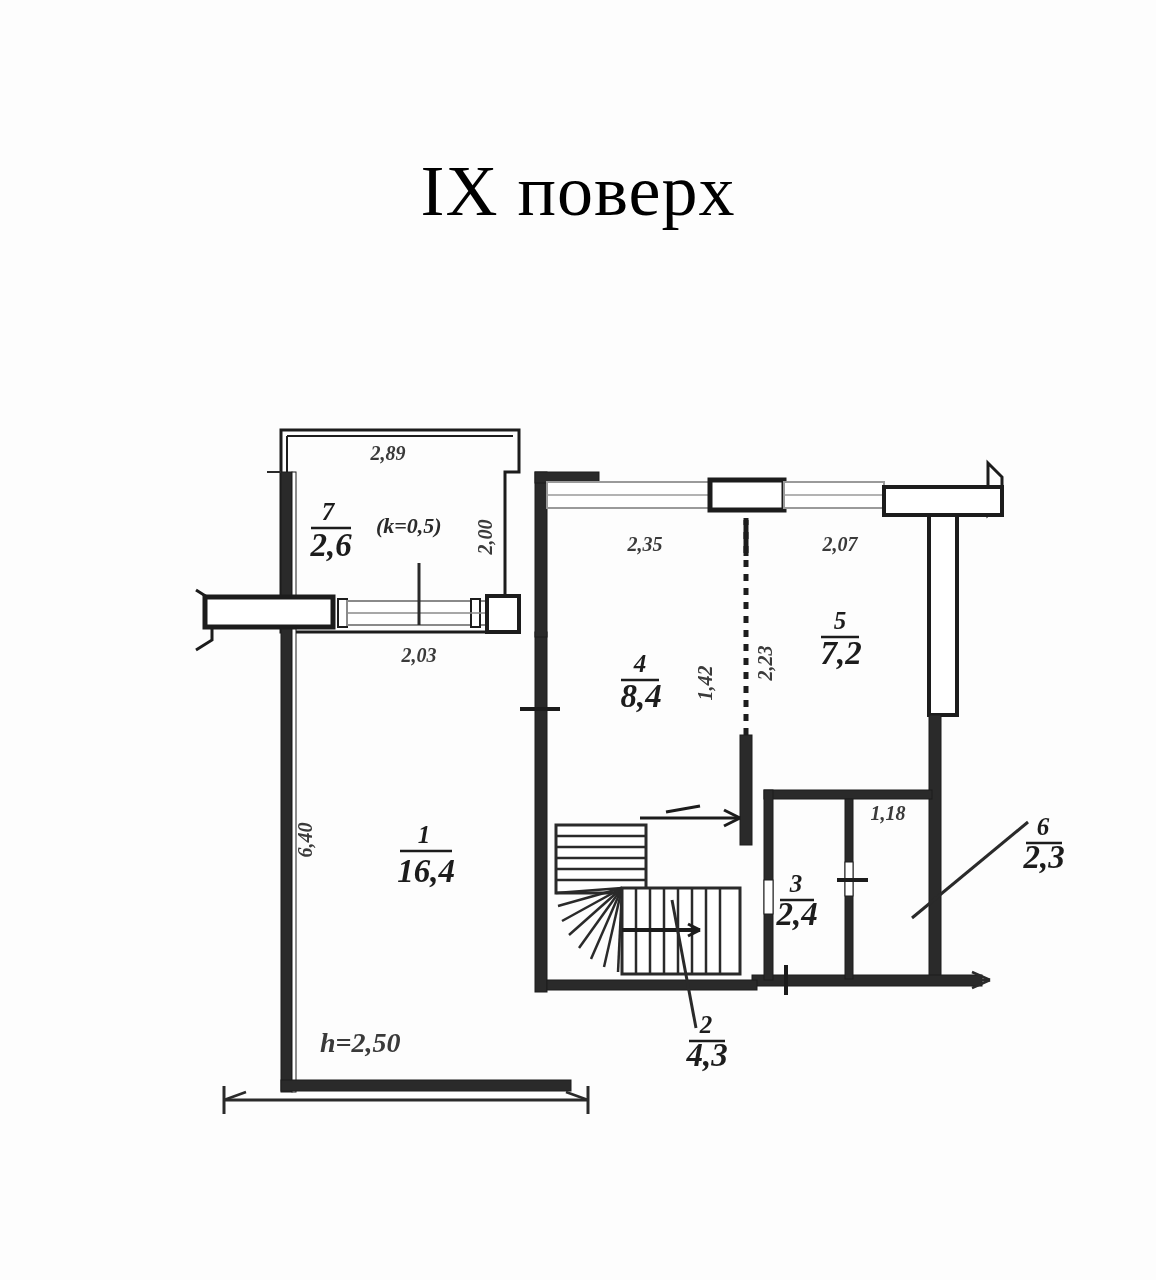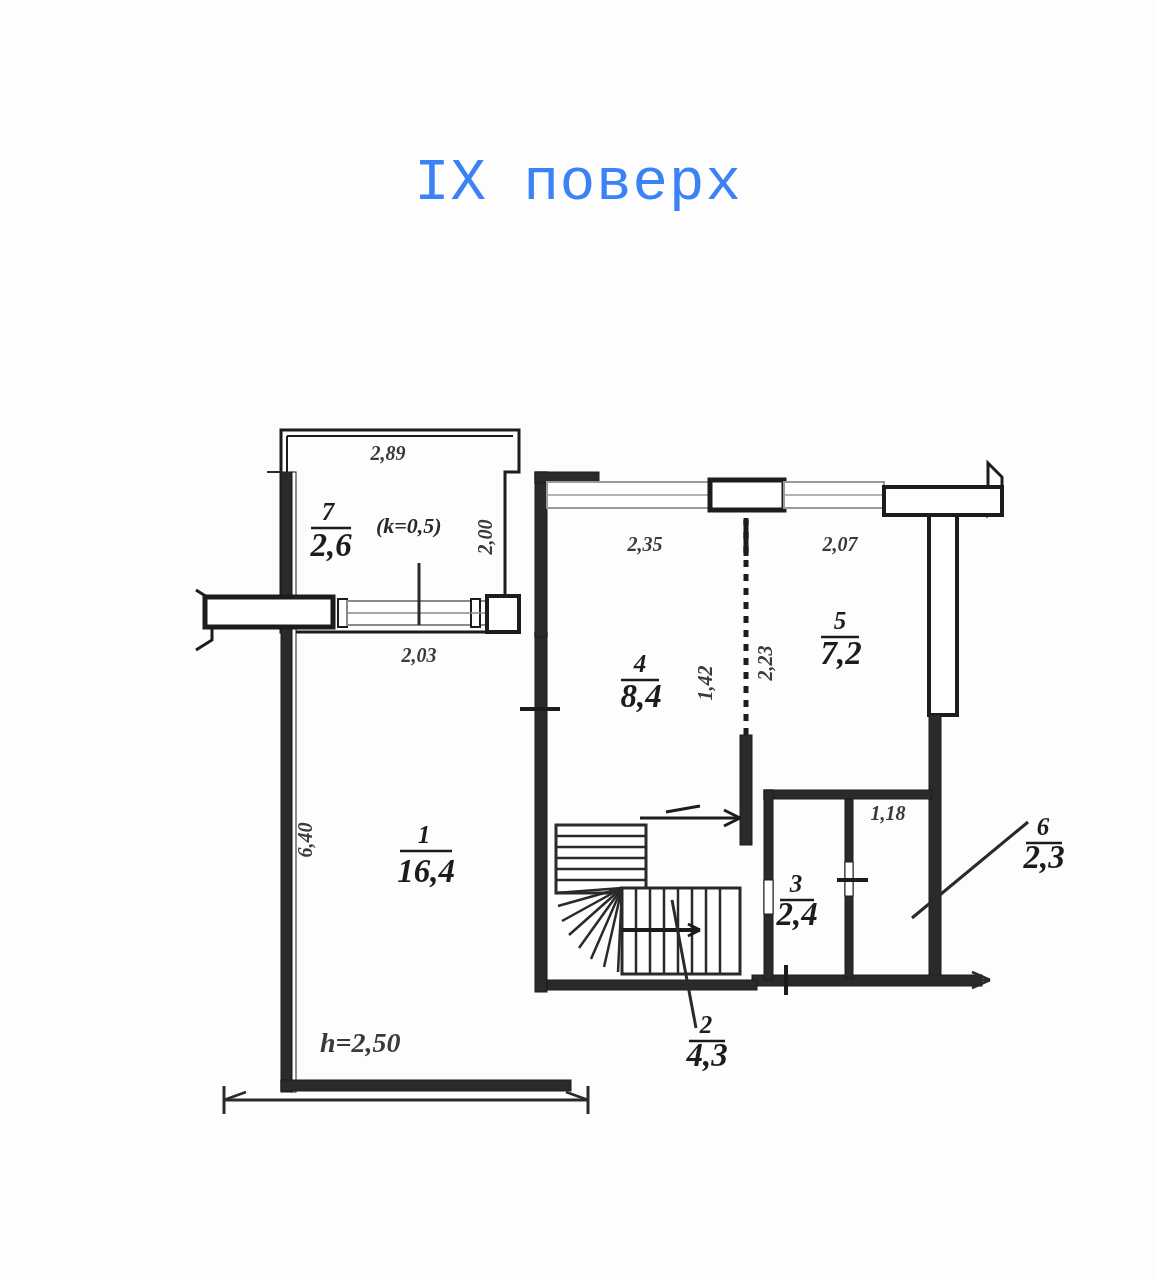--- a/index.html
+++ b/index.html
@@ -19,25 +19,25 @@
     position: absolute;
     inset: 0;
     background: #fdfdfd;
   }
   #title {
     position: absolute;
     top: 150px;
     left: 0;
     width: 100%;
     text-align: center;
-    font-family: Liberation Mono, monospace;
-    font-size: 59px;
+    font-family: Liberation Serif, serif;
+    font-size: 72px;
     font-weight: 400;
     letter-spacing: 1px;
-    color: #3b82f6;
+    color: #000000;
     user-select: none;
   }
   #svg-plan {
     position: absolute;
     top: 0;
     left: 0;
   }
   .lbl {
     font-family: "Liberation Serif", serif;
     font-style: italic;

